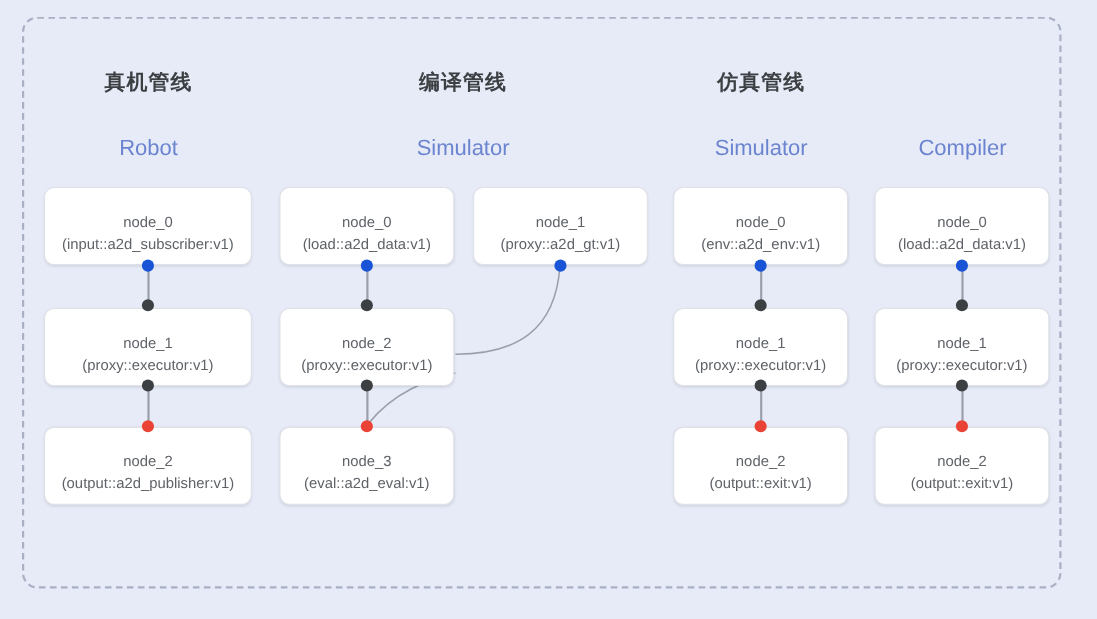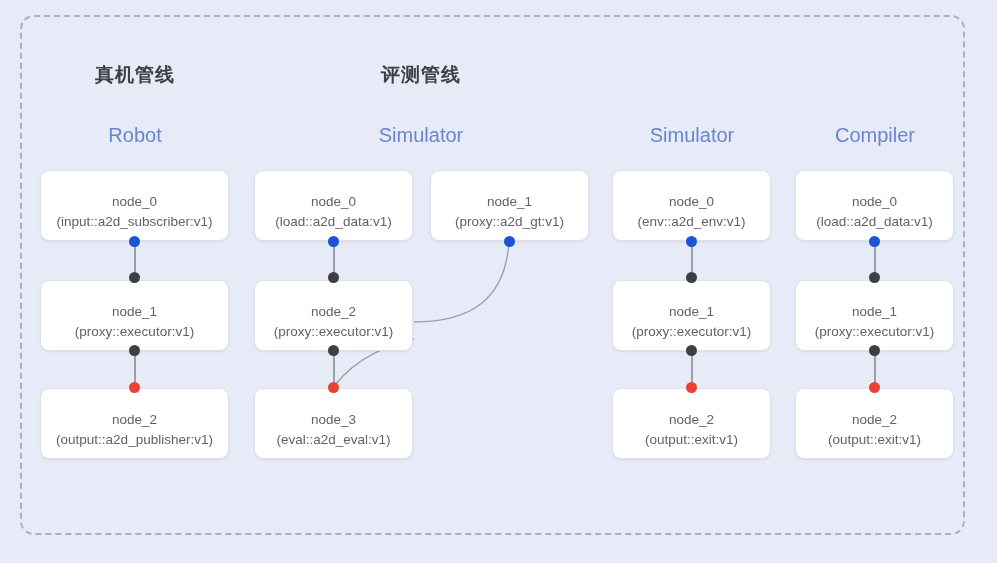--- a/index.html
+++ b/index.html
@@ -75,23 +75,24 @@
 </head>
 <body>
 
 <div id="stage">
 
   <div class="dashed-frame"></div>
 
   <div class="col-title" style="left:55px;top:62px;width:160px;">真机管线</div>
   <div class="col-sub" style="left:55px;top:124px;width:160px;">Robot</div>
 
-  <div class="col-title" style="left:341px;top:62px;width:160px;">评测管线</div>
+  <div class="col-title" style="left:341px;top:62px;width:160px;">编译管线</div>
   <div class="col-sub" style="left:341px;top:124px;width:160px;">Simulator</div>
 
+  <div class="col-title" style="left:612px;top:62px;width:160px;">仿真管线</div>
   <div class="col-sub" style="left:612px;top:124px;width:160px;">Simulator</div>
 
   <div class="col-sub" style="left:795px;top:124px;width:160px;">Compiler</div>
 
   <div class="link" style="left:134px;top:240px;height:40px;"></div>
   <div class="link" style="left:134px;top:350px;height:39px;"></div>
 
   <div class="link" style="left:333px;top:240px;height:40px;"></div>
   <div class="link" style="left:333px;top:350px;height:39px;"></div>
 

